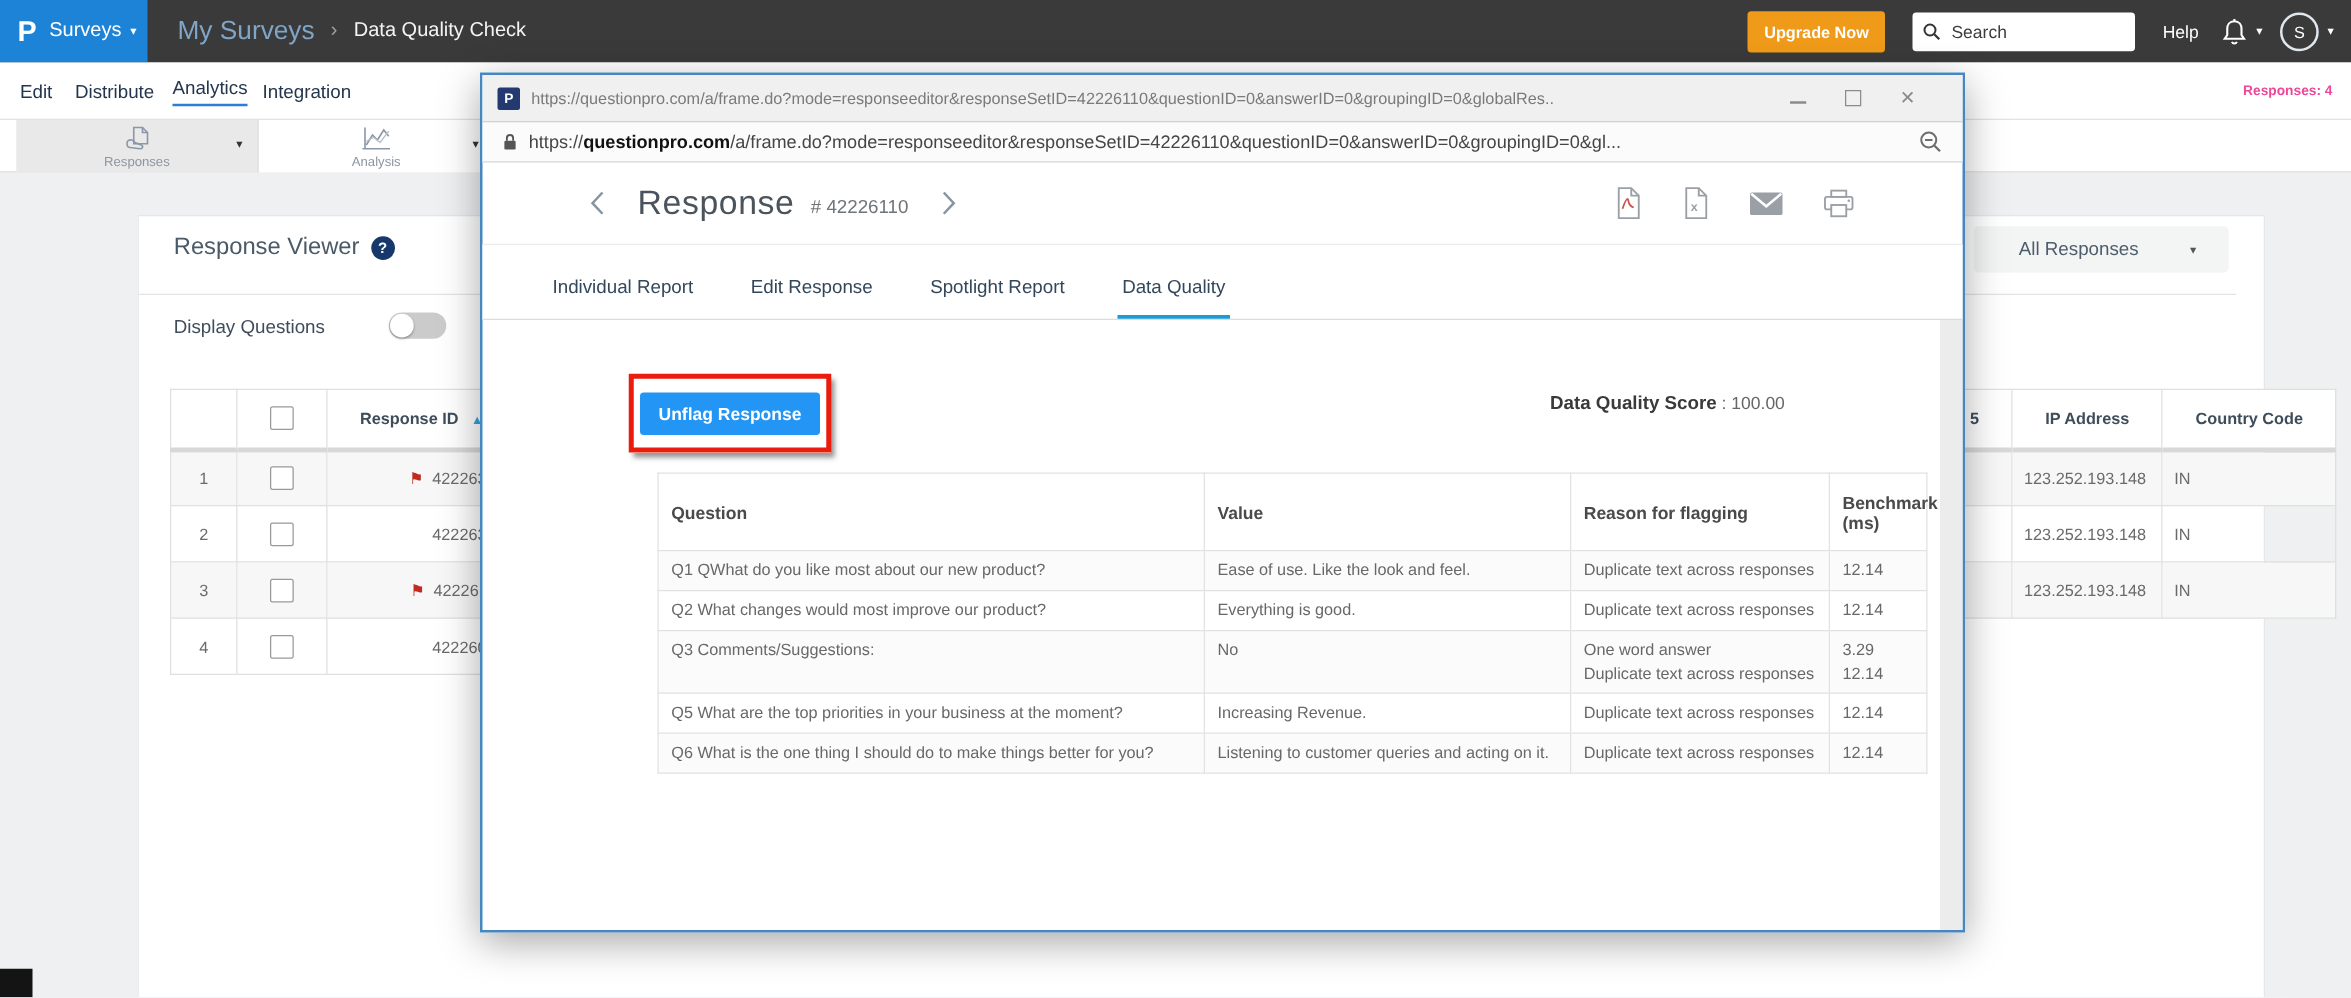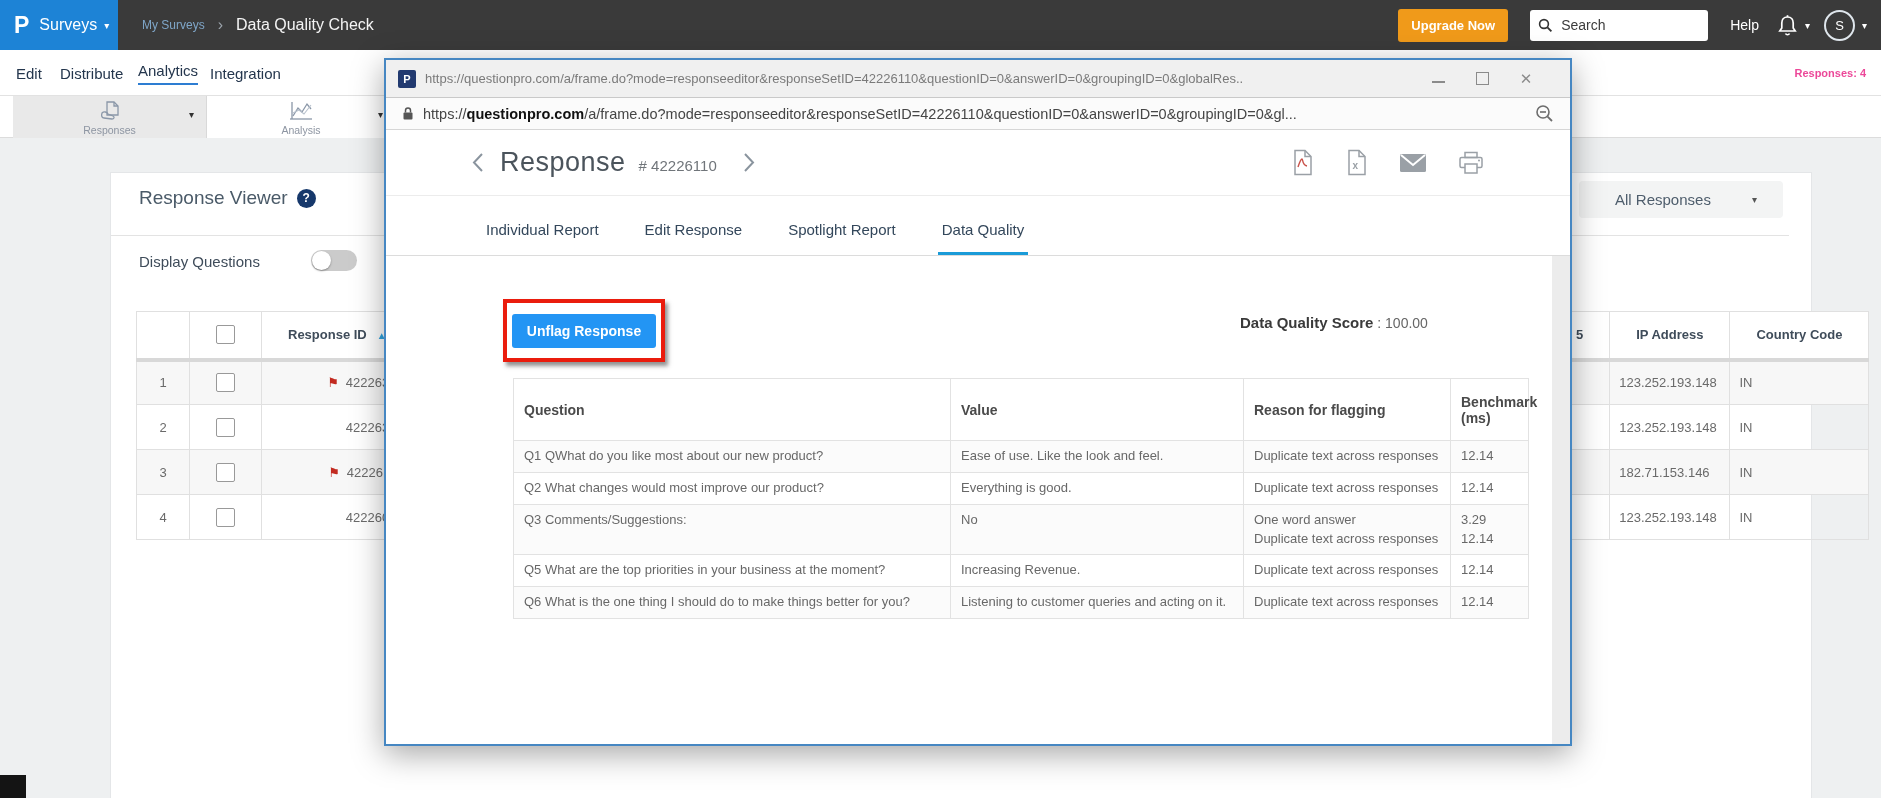--- a/index.html
+++ b/index.html
@@ -6,21 +6,21 @@
   .page{position:relative;width:1881px;height:798px;overflow:hidden;background:#eef0f1;
         font-family:"Liberation Sans",sans-serif;}
 
   
   .topbar{position:absolute;left:0;top:0;width:1881px;height:50px;background:#3a3a3a;display:flex;align-items:center;}
   .logo-block{width:118px;height:50px;background:#1d83d6;display:flex;align-items:center;padding-left:14px;box-sizing:border-box;cursor:pointer;}
   .logo-p{color:#fff;font-size:23px;font-weight:800;margin-right:10px;}
   .product-name{color:#fff;font-size:16px;}
   .caret{font-size:10px;color:#fff;margin-left:7px;}
   .breadcrumb{display:flex;align-items:center;margin-left:24px;}
-  .bc-prev{color:#7fa6c8;font-size:12px;}
+  .bc-prev{color:#7fa6c8;font-size:21px;}
   .bc-sep{color:#9aa2aa;font-size:16px;margin:0 13px;}
   .bc-cur{color:#f4f4f4;font-size:16px;}
   .topbar-right{margin-left:auto;display:flex;align-items:center;margin-right:14px;}
   .upgrade-btn{background:#f09a1a;color:#fff;border:none;border-radius:3px;font-size:13px;font-weight:700;
                padding:9px 13px;font-family:inherit;cursor:pointer;}
   .searchbox{position:relative;width:178px;height:31px;background:#fff;border-radius:3px;margin-left:22px;}
   .searchbox svg{position:absolute;left:8px;top:8px;}
   .searchbox input{border:0;outline:none;background:transparent;width:140px;height:29px;margin-left:29px;
                    font-size:14px;color:#333;font-family:inherit;}
   .searchbox input::placeholder{color:#3c3c3c;opacity:1;}
@@ -91,38 +91,38 @@
   .wc-min{width:13px;height:2px;background:#8b8b8b;margin-top:6px;}
   .wc-max{width:11px;height:11px;border:1px solid #8b8b8b;}
   .wc-close{color:#8b8b8b;font-size:15px;line-height:15px;}
   .m-urlbar{height:32px;background:#fbfbfb;border-bottom:1px solid #d6d6d6;display:flex;align-items:center;
             padding:0 16px;box-sizing:border-box;}
   .m-url{font-size:14.5px;color:#454545;white-space:nowrap;overflow:hidden;margin-left:9px;}
   .m-url b{color:#111;}
   .zoom-wrap{margin-left:auto;flex:none;display:flex;}
   .m-header{height:66px;display:flex;align-items:center;padding-left:86px;border-bottom:1px solid #ececec;box-sizing:border-box;}
   .chev{cursor:pointer;display:flex;align-items:center;}
-  .m-resp-title{font-size:27px;color:#4b545c;margin-left:16px;letter-spacing:.5px;}
+  .m-resp-title{font-size:27px;color:#4b545c;margin-left:26px;letter-spacing:.5px;}
   .m-resp-num{font-size:15px;color:#70757a;margin-left:13px;margin-top:6px;}
   .chev.next{margin-left:26px;}
   .m-exports{margin-left:auto;display:flex;align-items:center;gap:31px;margin-right:86px;}
   .m-exports .exp{cursor:pointer;display:flex;}
-  .m-tabs{height:60px;display:flex;align-items:flex-end;padding-left:100px;gap:46px;border-bottom:1px solid #dcdcdc;
+  .m-tabs{height:60px;display:flex;align-items:flex-end;padding-left:56px;gap:46px;border-bottom:1px solid #dcdcdc;
           box-sizing:border-box;background:#fff;}
   .m-tab{font-size:15px;color:#33475b;padding-bottom:17px;position:relative;cursor:pointer;white-space:nowrap;}
   .m-tab.active::after{content:"";position:absolute;left:-4px;right:-4px;bottom:0;height:3px;background:#1a9bd8;}
   .m-body{position:relative;height:488px;}
   .scrolltrack{position:absolute;right:0;top:0;bottom:0;width:18px;background:#ececec;cursor:pointer;}
   .redbox{position:absolute;left:117px;top:43px;width:162px;height:63px;border:4px solid #ea1c0d;box-sizing:border-box;
           box-shadow:3px 4px 4px rgba(40,40,40,.5);display:flex;align-items:center;justify-content:center;}
   .unflag-btn{background:#2395f4;color:#fff;border:none;border-radius:3px;font-size:14px;font-weight:700;
               padding:9px 15px;font-family:inherit;cursor:pointer;white-space:nowrap;}
   .score{position:absolute;left:854px;top:58px;font-size:14px;color:#666;text-align:right;}
   .score b{color:#3a3a3a;font-size:15px;}
-  .m-table{position:absolute;left:127px;top:122px;width:1015px;}
+  .m-table{position:absolute;left:140px;top:122px;width:1015px;}
   .m-table th{border:1px solid #e2e2e2;font-size:14px;color:#4a4a4a;font-weight:700;text-align:left;
               padding:10px;height:62px;box-sizing:border-box;vertical-align:middle;}
   .m-table td{border:1px solid #e2e2e2;font-size:13px;color:#686868;padding:6px 10px;vertical-align:top;line-height:1.45;}
   .m-table tbody tr:nth-child(odd){background:#fbfbfb;}
 
   .black-box{position:absolute;left:0;top:775px;width:26px;height:23px;background:#141414;}
 </style>
 </head>
 <body>
 
@@ -285,25 +285,20 @@
       </thead>
       <tbody>
           <tr>
             <td></td>
             <td>123.252.193.148</td>
             <td>IN</td>
           </tr>
           <tr>
             <td></td>
             <td>123.252.193.148</td>
-            <td>IN</td>
-          </tr>
-          <tr>
-            <td></td>
-            <td>182.71.153.146</td>
             <td>IN</td>
           </tr>
           <tr>
             <td></td>
             <td>123.252.193.148</td>
             <td>IN</td>
           </tr>
         </tbody>
     </table>
   </div>

